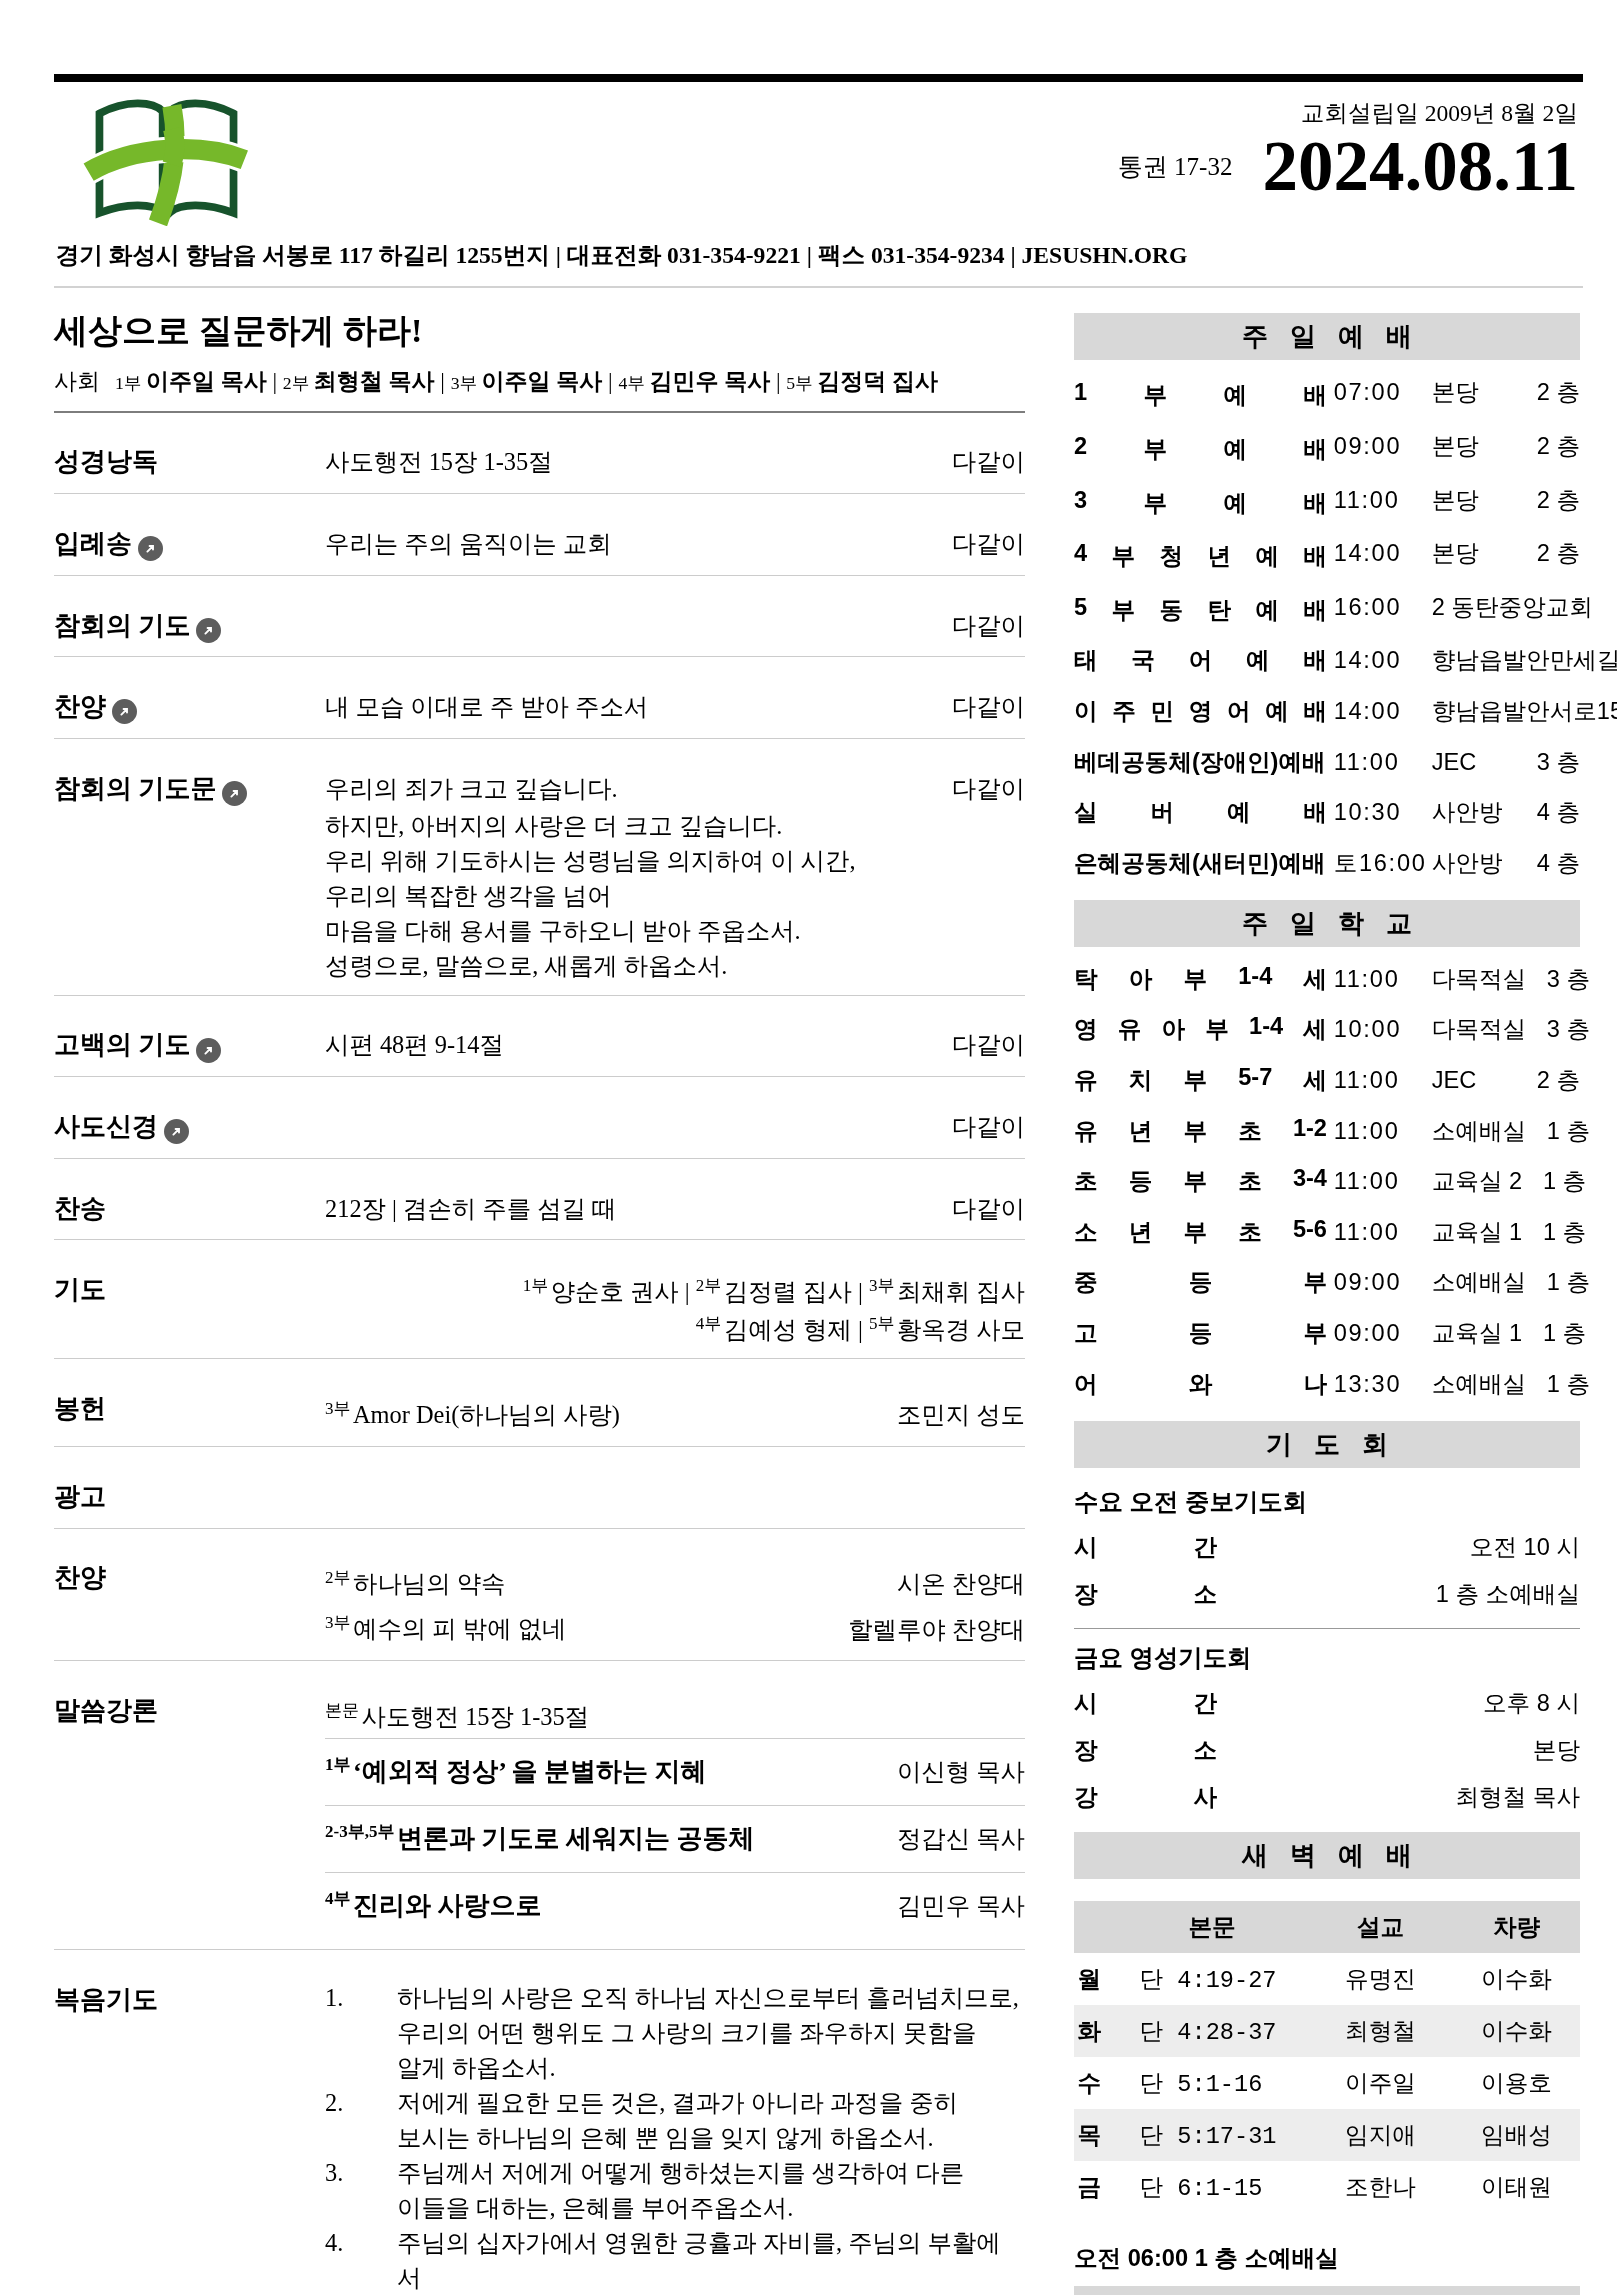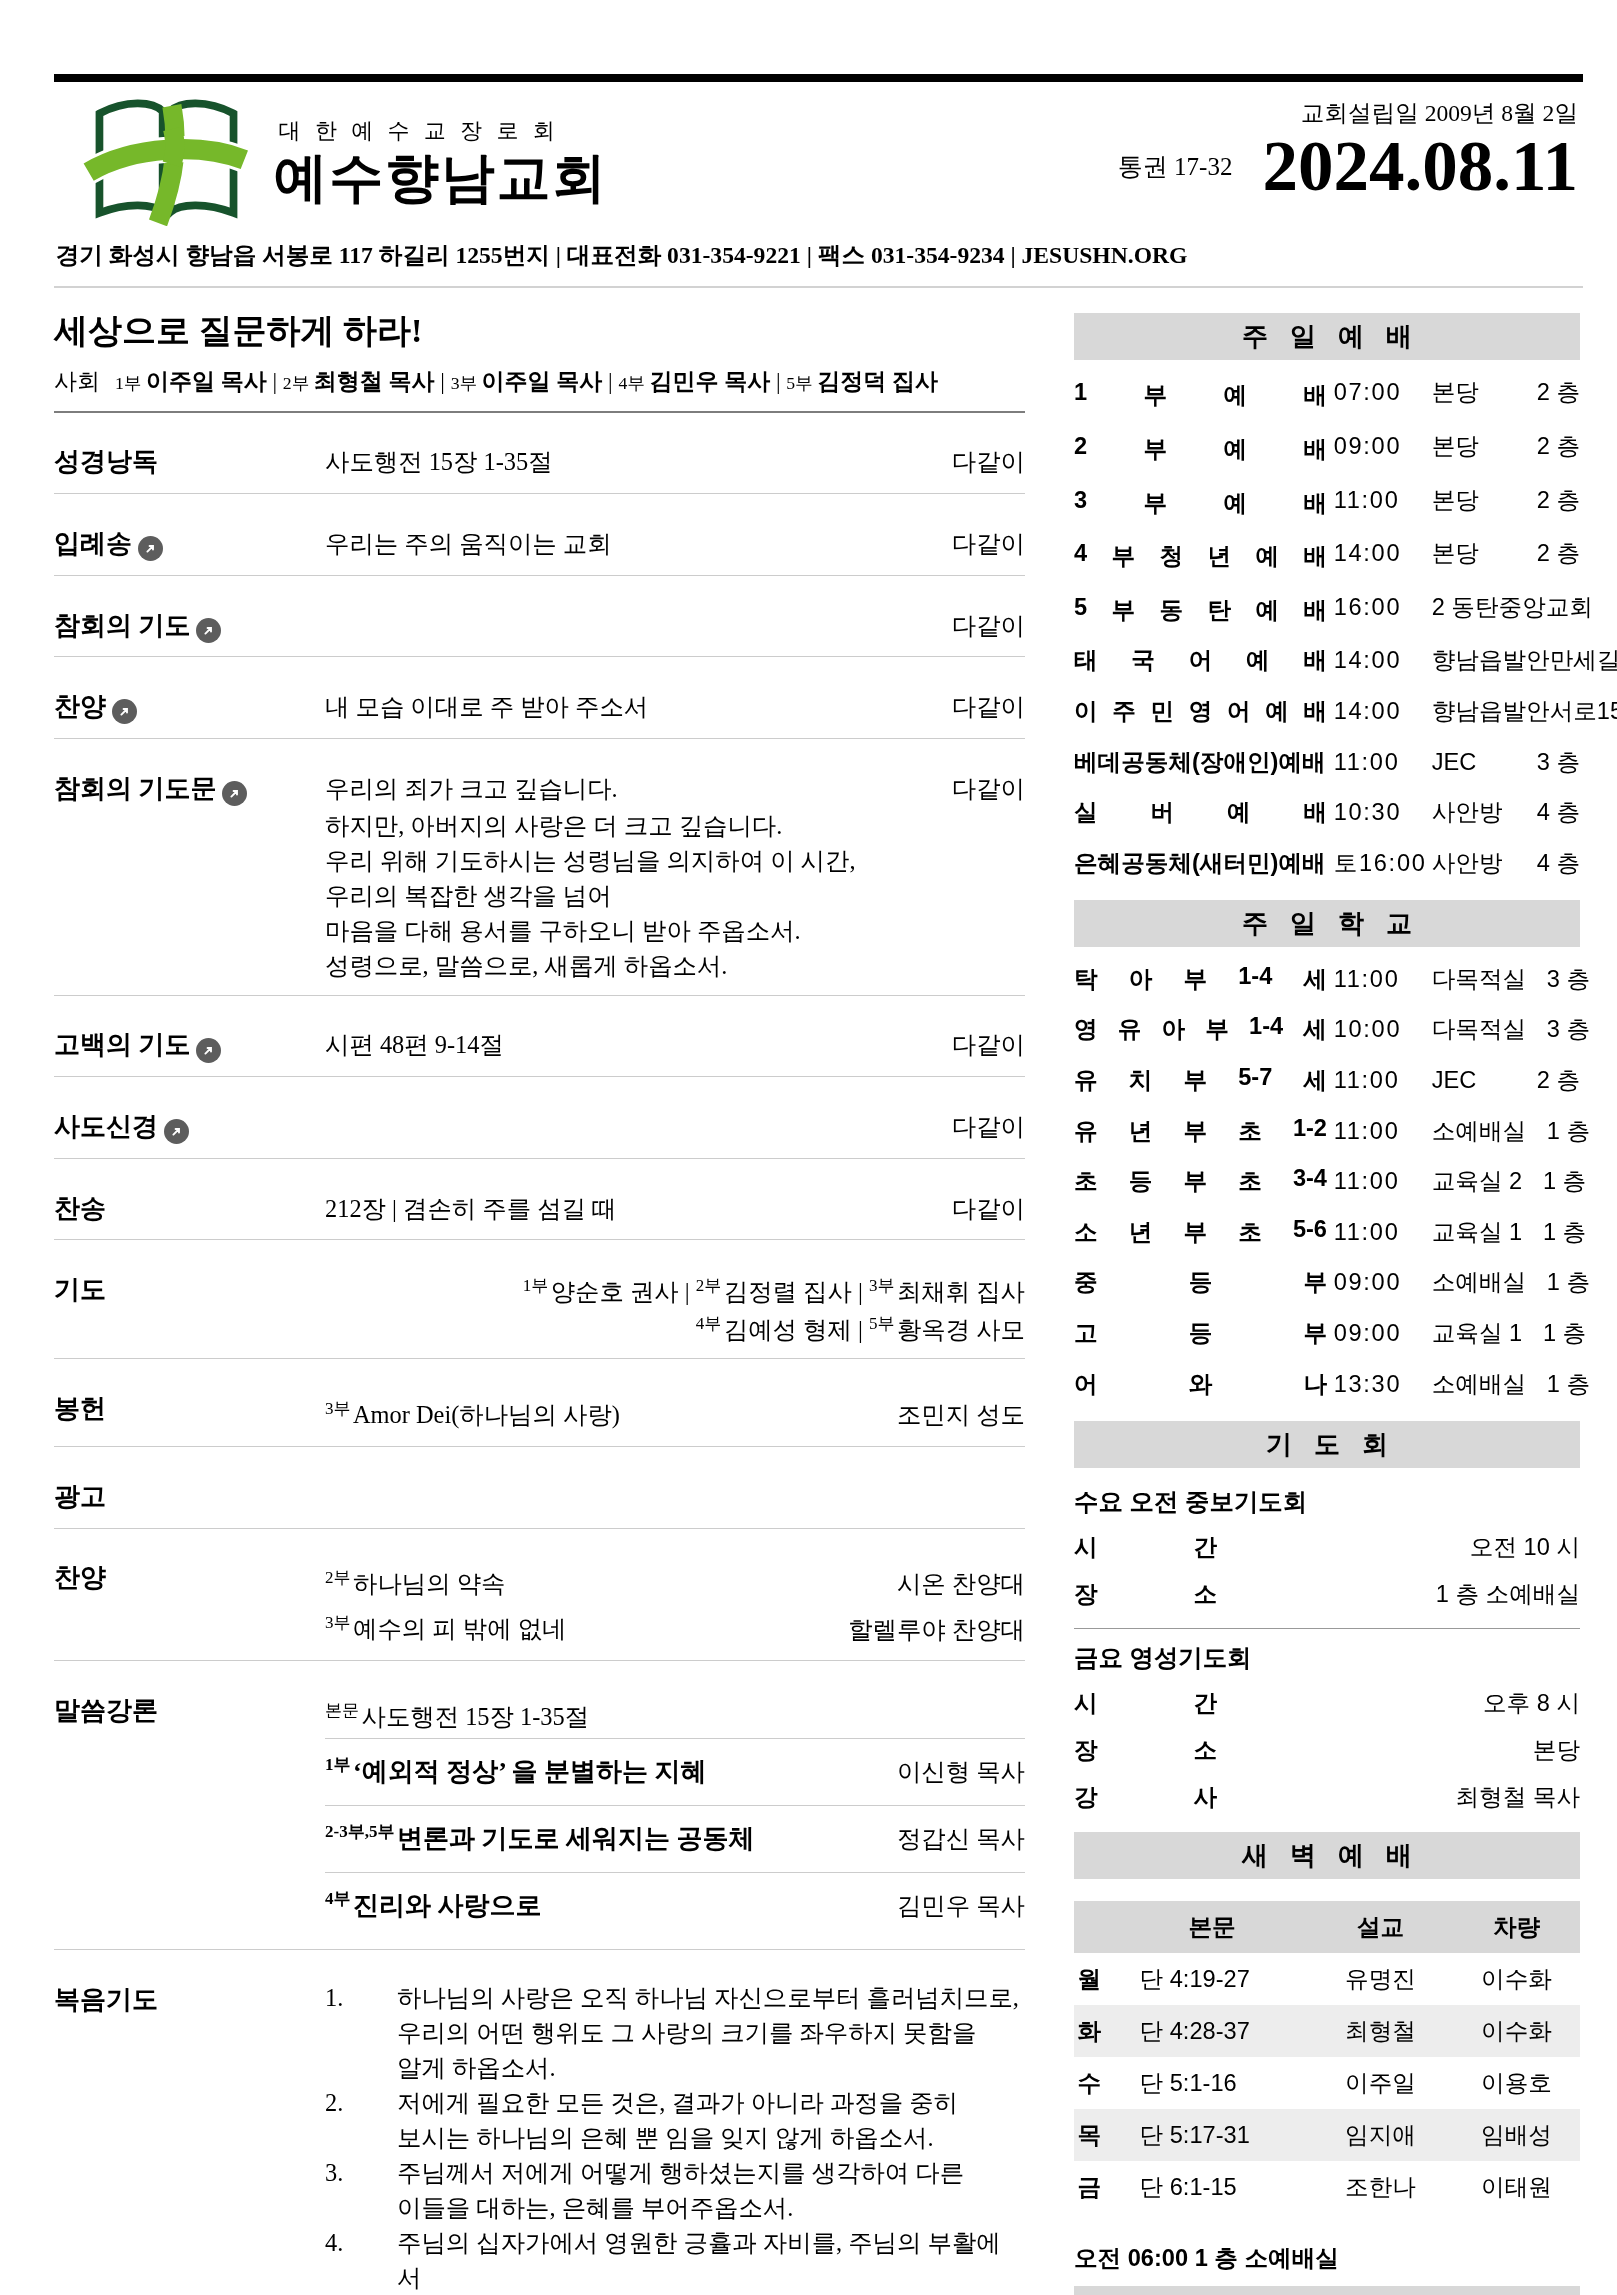--- a/index.html
+++ b/index.html
@@ -65,21 +65,21 @@
   .prayer-val{flex:1;text-align:right;}
   .prayer-divider{border-bottom:1.7px solid #999;margin:10px 0 1.7px;}
   .dawn-cols{display:flex;background:#d8d8d8;padding:10px 0;font-weight:bold;margin-top:22px;}
   .dawn-c1{width:42px;flex:none;}
   .dawn-c2{width:192px;flex:none;text-align:center;}
   .dawn-c3{width:145px;flex:none;text-align:center;}
   .dawn-c4{flex:1;text-align:center;}
   .dawn-row{display:flex;align-items:baseline;padding:10px 0;}
   .dawn-row.shaded{background:#ededed;}
   .dawn-day{width:42px;flex:none;font-weight:bold;padding-left:3.4px;box-sizing:border-box;}
-  .dawn-ref{width:192px;flex:none;padding-left:23.6px;box-sizing:border-box;}
+  .dawn-ref{width:192px;flex:none;padding-left:23.6px;box-sizing:border-box;font-family:Liberation Mono, monospace;}
   .dawn-preacher{width:145px;flex:none;text-align:center;}
   .dawn-driver{flex:1;text-align:center;}
   .dawn-footer{margin-top:29px;font-size:23.6px;font-weight:bold;}
 </style>
 </head>
 <body>
 
 <div class="page">
 
   <div class="top-rule"></div>
@@ -87,24 +87,20 @@
   <div class="masthead">
     <div class="brand">
       <svg class="logo" viewBox="0 0 210 170">
         <path d="M18 24 C54 5 88 9 100 21 L100 152 C88 141 54 139 18 153 Z" fill="none" stroke="#17532c" stroke-width="10"></path>
         <path d="M192 24 C156 5 122 9 110 21 L110 152 C122 141 156 139 192 153 Z" fill="none" stroke="#17532c" stroke-width="10"></path>
         <path d="M112 14 C120 58 118 102 94 166" fill="none" stroke="#76b82a" stroke-width="25"></path>
         <path d="M4 100 C62 66 150 62 206 84" fill="none" stroke="#fff" stroke-width="34"></path>
         <path d="M4 100 C62 66 150 62 206 84" fill="none" stroke="#76b82a" stroke-width="26"></path>
         <path d="M113 44 C117 62 117 74 112 90" fill="none" stroke="#76b82a" stroke-width="25"></path>
       </svg>
-      <div class="brand-text">
-        <div class="assoc">대한예수교장로회</div>
-        <div class="church-name">예수향남교회</div>
-      </div>
     </div>
     <div class="issue-block">
       <div class="founded">교회설립일 2009년 8월 2일</div>
       <div class="date-row">
         <span class="issue-no">통권 17-32</span>
         <span class="big-date">2024.08.11</span>
       </div>
     </div>
   </div>
 

